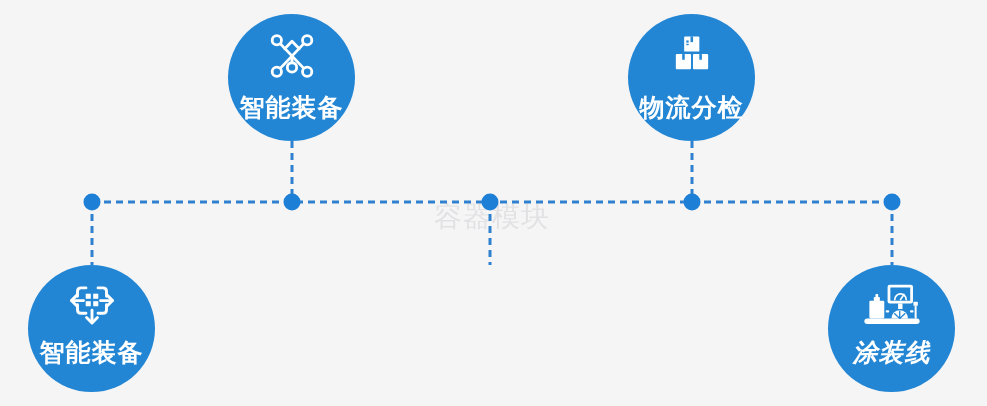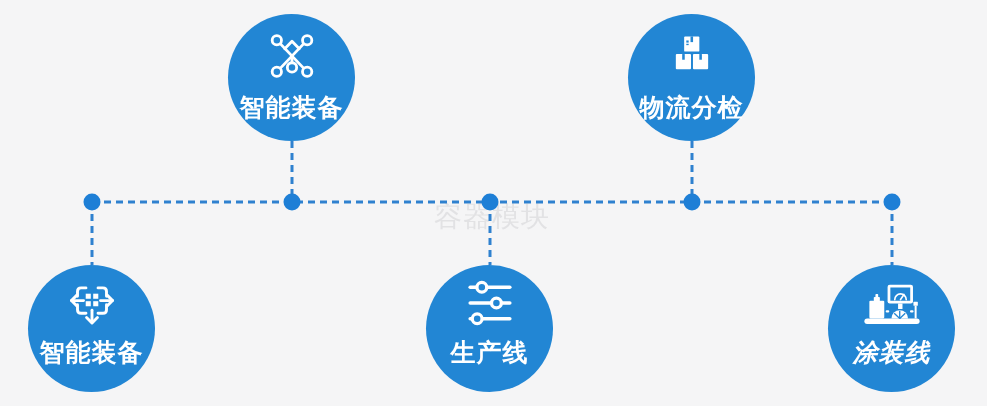--- a/index.html
+++ b/index.html
@@ -161,37 +161,20 @@
           <rect x="18.8" y="16.3" width="4.2" height="4.2"></rect>
           <rect x="25" y="16.3" width="4.2" height="4.2"></rect>
           <rect x="18.8" y="22.5" width="4.2" height="4.2"></rect>
           <rect x="25" y="22.5" width="4.2" height="4.2"></rect>
         </g>
       </svg>
     </span>
     <span class="node-label">智能装备</span>
   </div>
 
-  <div class="node bottom" style="left:426px;top:265px;">
-    <span class="icon-box">
-      <svg viewBox="0 0 48 48" width="56" height="56">
-        <g class="sline">
-          <line x1="7" y1="10.5" x2="41" y2="10.5"></line>
-          <line x1="7" y1="24" x2="41" y2="24"></line>
-          <line x1="7" y1="37.5" x2="41" y2="37.5"></line>
-        </g>
-        <g class="sicon-node" style="stroke-width:2.8;">
-          <circle cx="17" cy="10.5" r="4.2"></circle>
-          <circle cx="29.5" cy="24" r="4.2"></circle>
-          <circle cx="13" cy="37.5" r="4.2"></circle>
-        </g>
-      </svg>
-    </span>
-    <span class="node-label">生产线</span>
-  </div>
 
   <div class="node bottom" style="left:828px;top:265px;font-style:italic;">
     <span class="icon-box">
       <svg viewBox="0 0 56 48" width="62" height="53">
         <g class="fwhite">
           <rect x="3" y="37.5" width="50" height="5" rx="2.5"></rect>
           <rect x="24" y="7" width="23" height="17" rx="2"></rect>
           <rect x="33.5" y="24" width="4" height="5"></rect>
           <path d="M27.5 37.5 A7.5 7.5 0 0 1 42.5 37.5 Z"></path>
           <rect x="7.5" y="21.5" width="13.5" height="16" rx="1"></rect>

